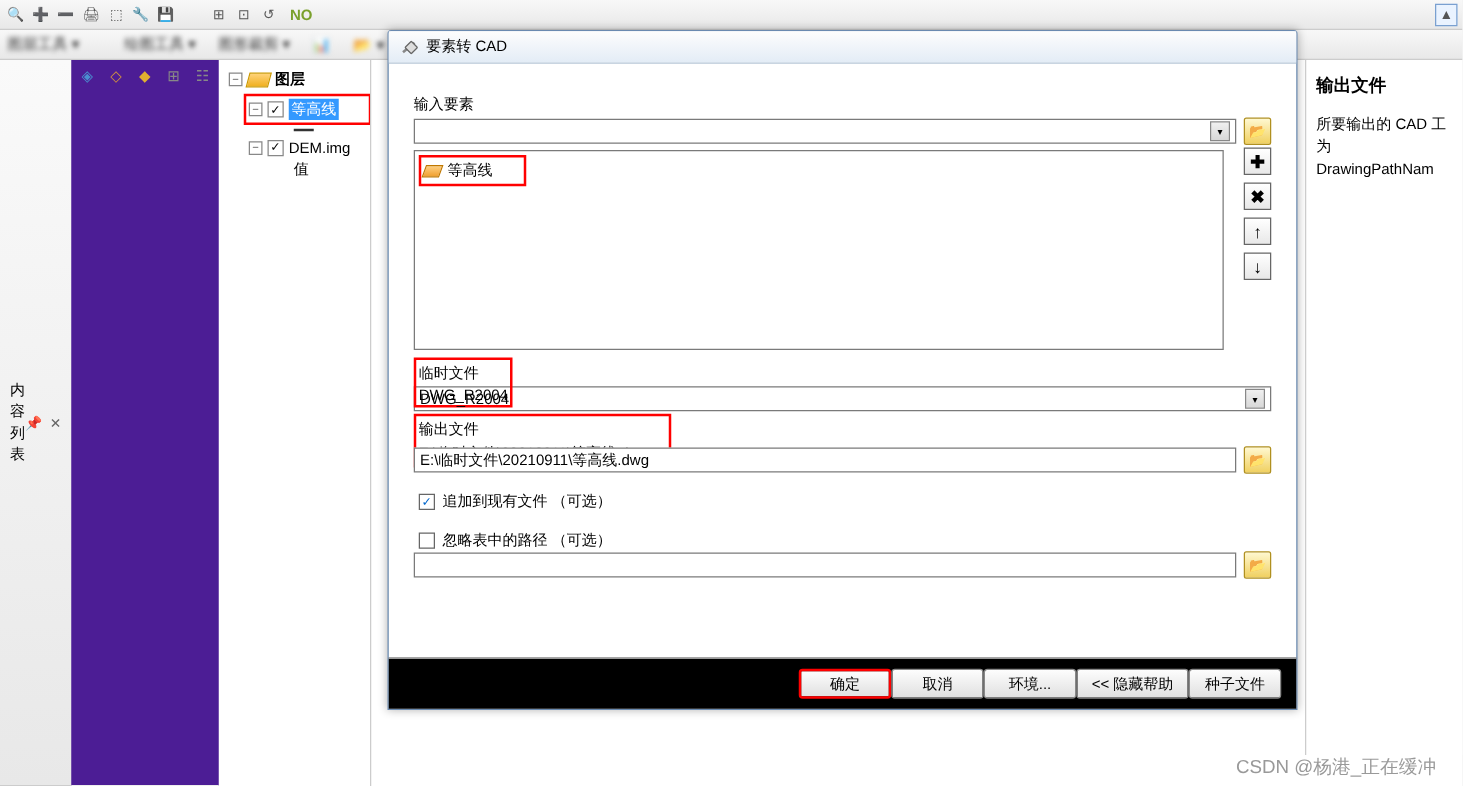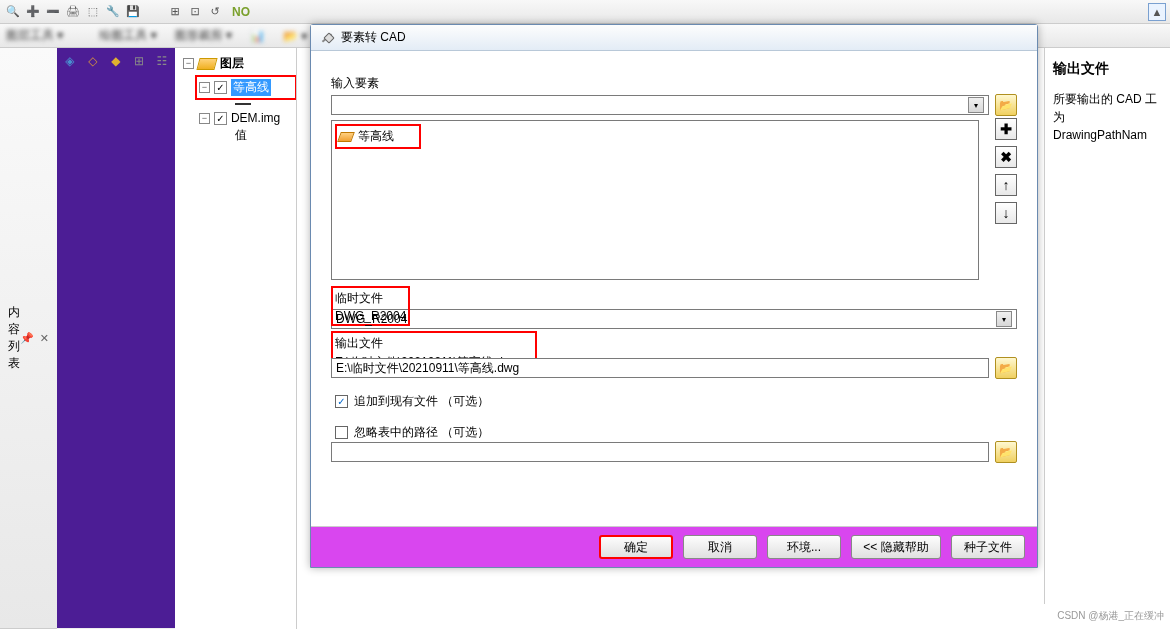--- a/index.html
+++ b/index.html
@@ -230,23 +230,23 @@
       margin-top:14px;
       margin-left:4px;
     }
     .chk {
       width:13px;height:13px;border:1px solid #666;
       display:inline-flex;align-items:center;justify-content:center;
       font-size:10px;color:#0066cc;
     }
     .dialog-footer {
       border-top:1px solid #ccc;
-      background:#d946ef;
+      background:#000000;
       padding:8px 12px;
-      display:flex;justify-content:flex-end;gap:10px;
+      display:flex;justify-content:flex-end;gap:0;
     }
     .btn-std {
       min-width:74px;height:24px;
       background:linear-gradient(#fdfdfd,#e0e0e0);
       border:1px solid #888;
       border-radius:3px;
       font-size:12px;
       display:inline-flex;align-items:center;justify-content:center;
       padding:0 10px;
     }
@@ -256,22 +256,22 @@
       left:1044px; top:48px;
       width:126px; height:556px;
       background:#fff;
       border-left:1px solid #ccc;
       padding:12px 8px;
     }
     .right-help h3 { font-size:14px; font-weight:bold; margin-bottom:12px; }
     .right-help p { font-size:12px; line-height:1.5; }
     
     .watermark {
-      position:absolute; right:6px; bottom:6px;
-      color:#999; font-size:10px;
+      position:absolute; right:21px; bottom:6px;
+      color:#999; font-size:15px;
     }
   </style>
 </head>
 <body>
 
 <div class="top-toolbar">
   <span class="tb-icon">🔍</span>
   <span class="tb-icon">➕</span>
   <span class="tb-icon">➖</span>
   <span class="tb-icon">🖨</span>

